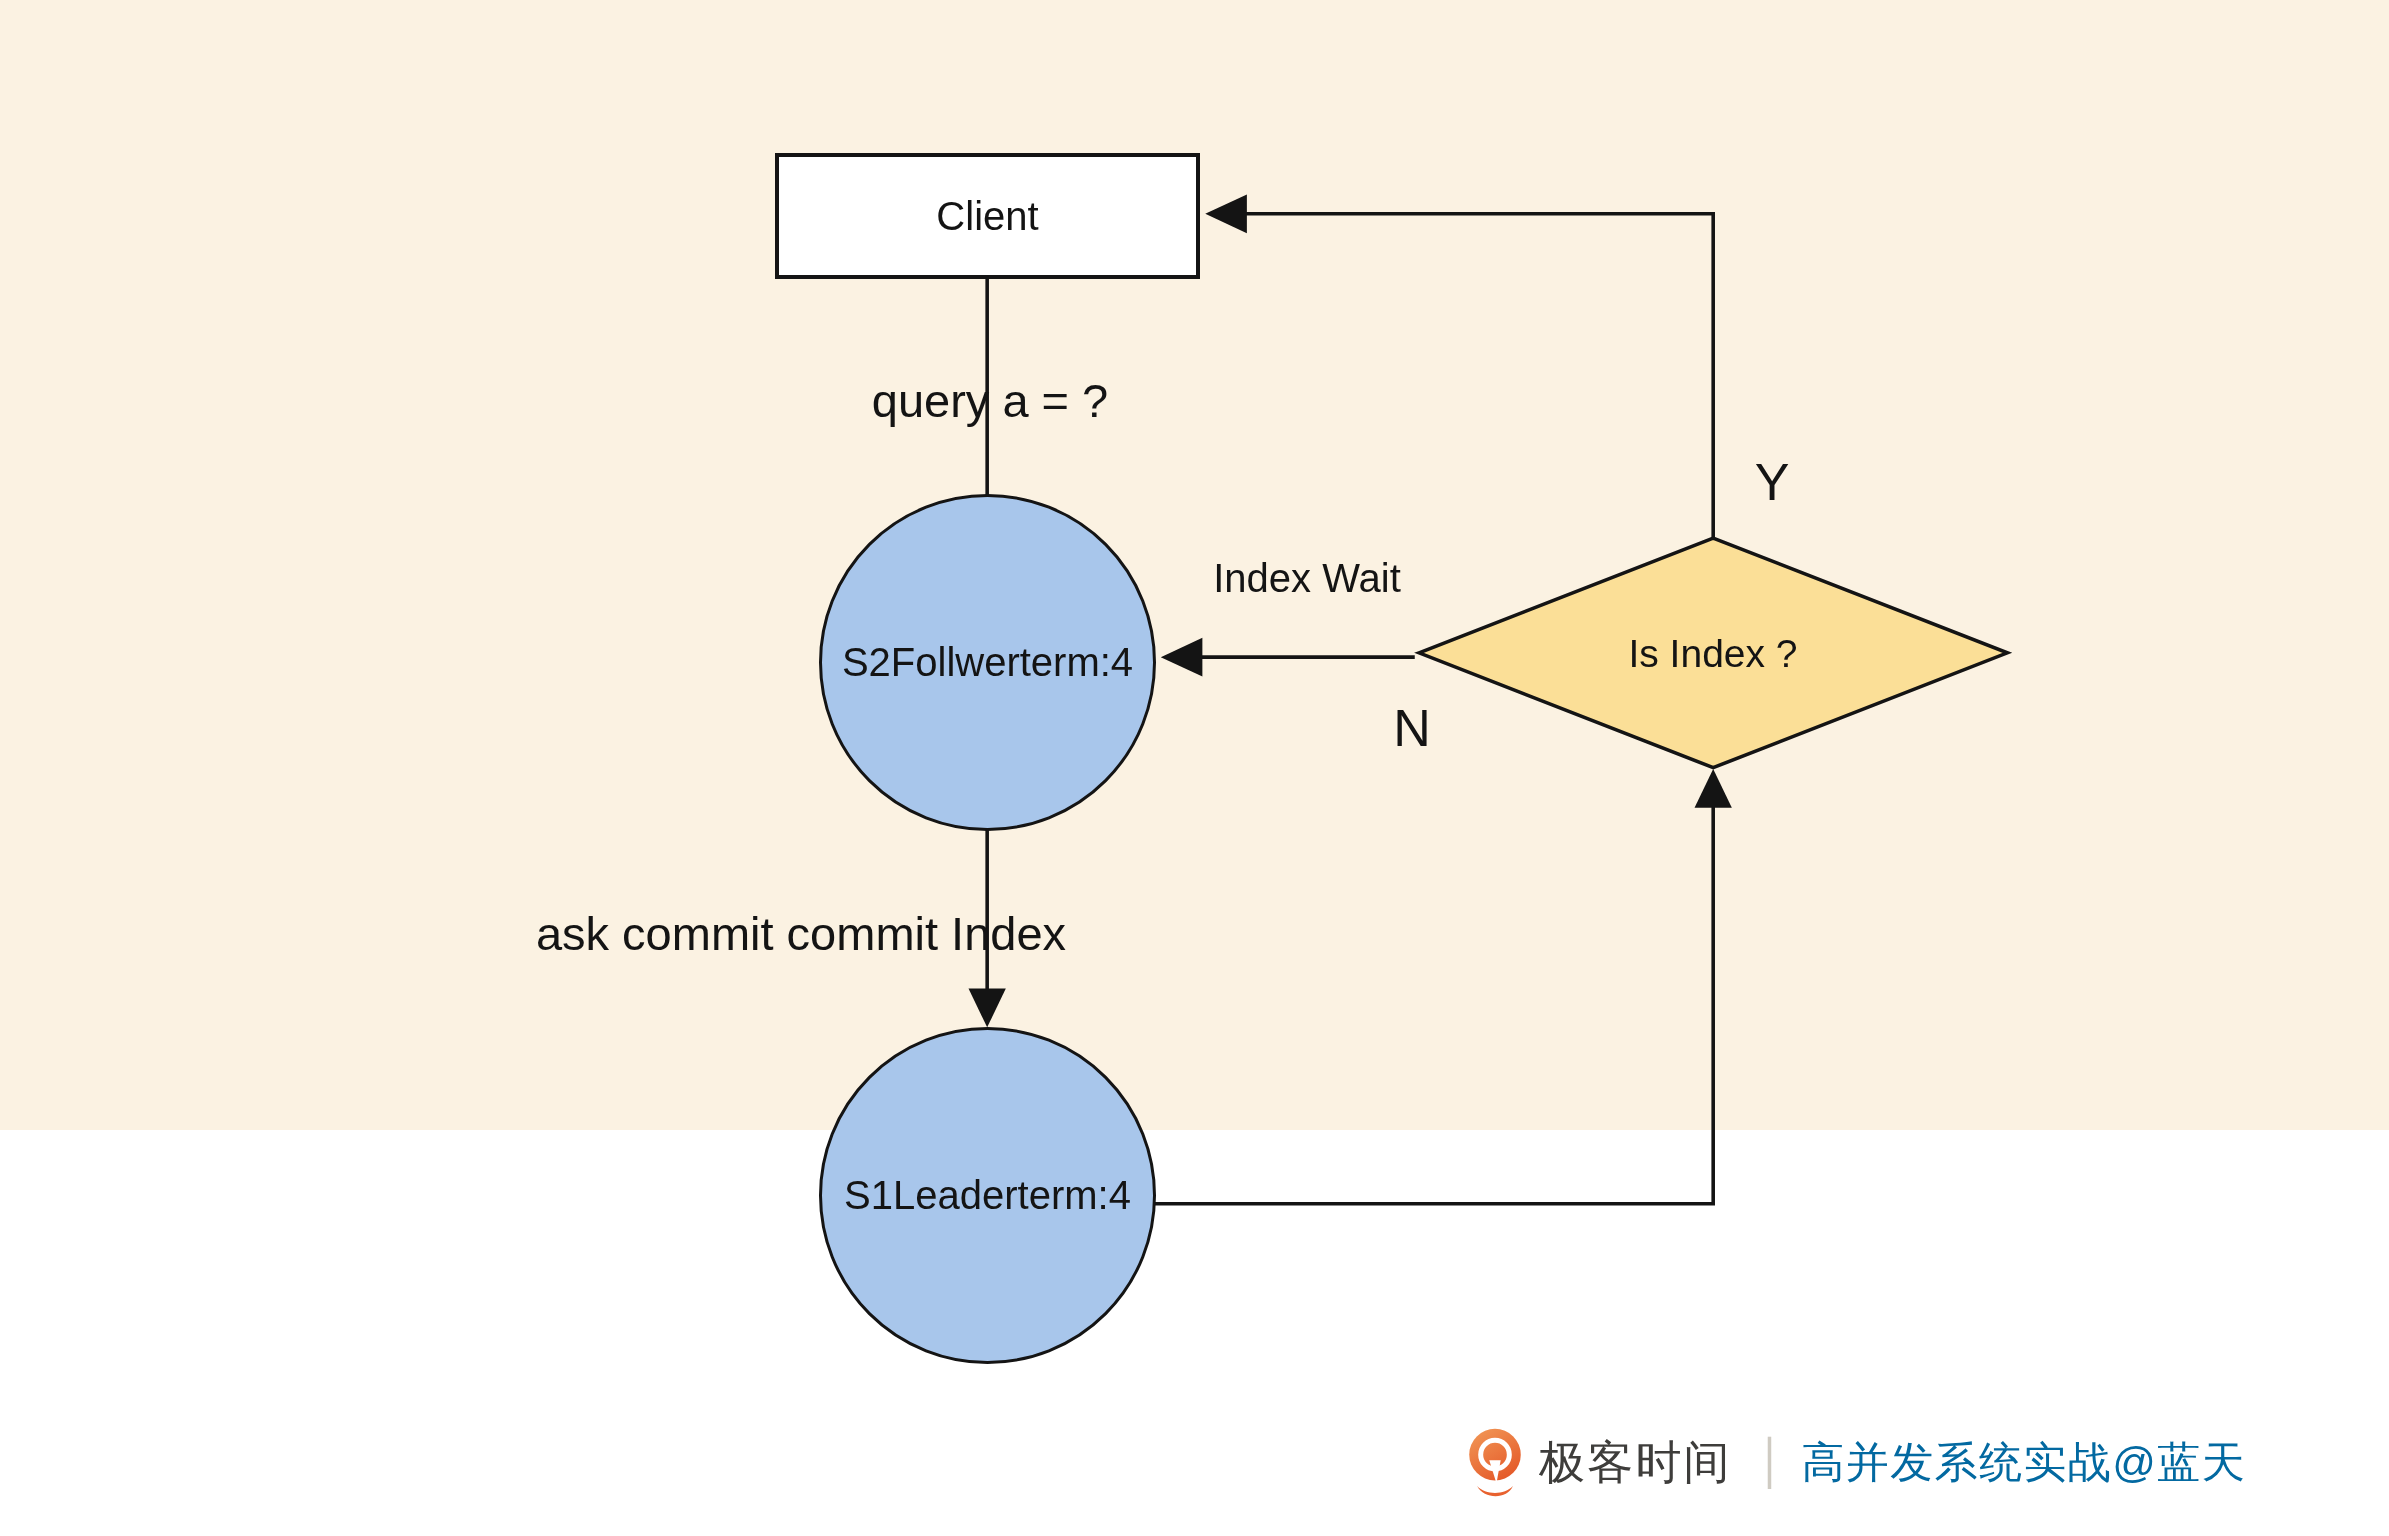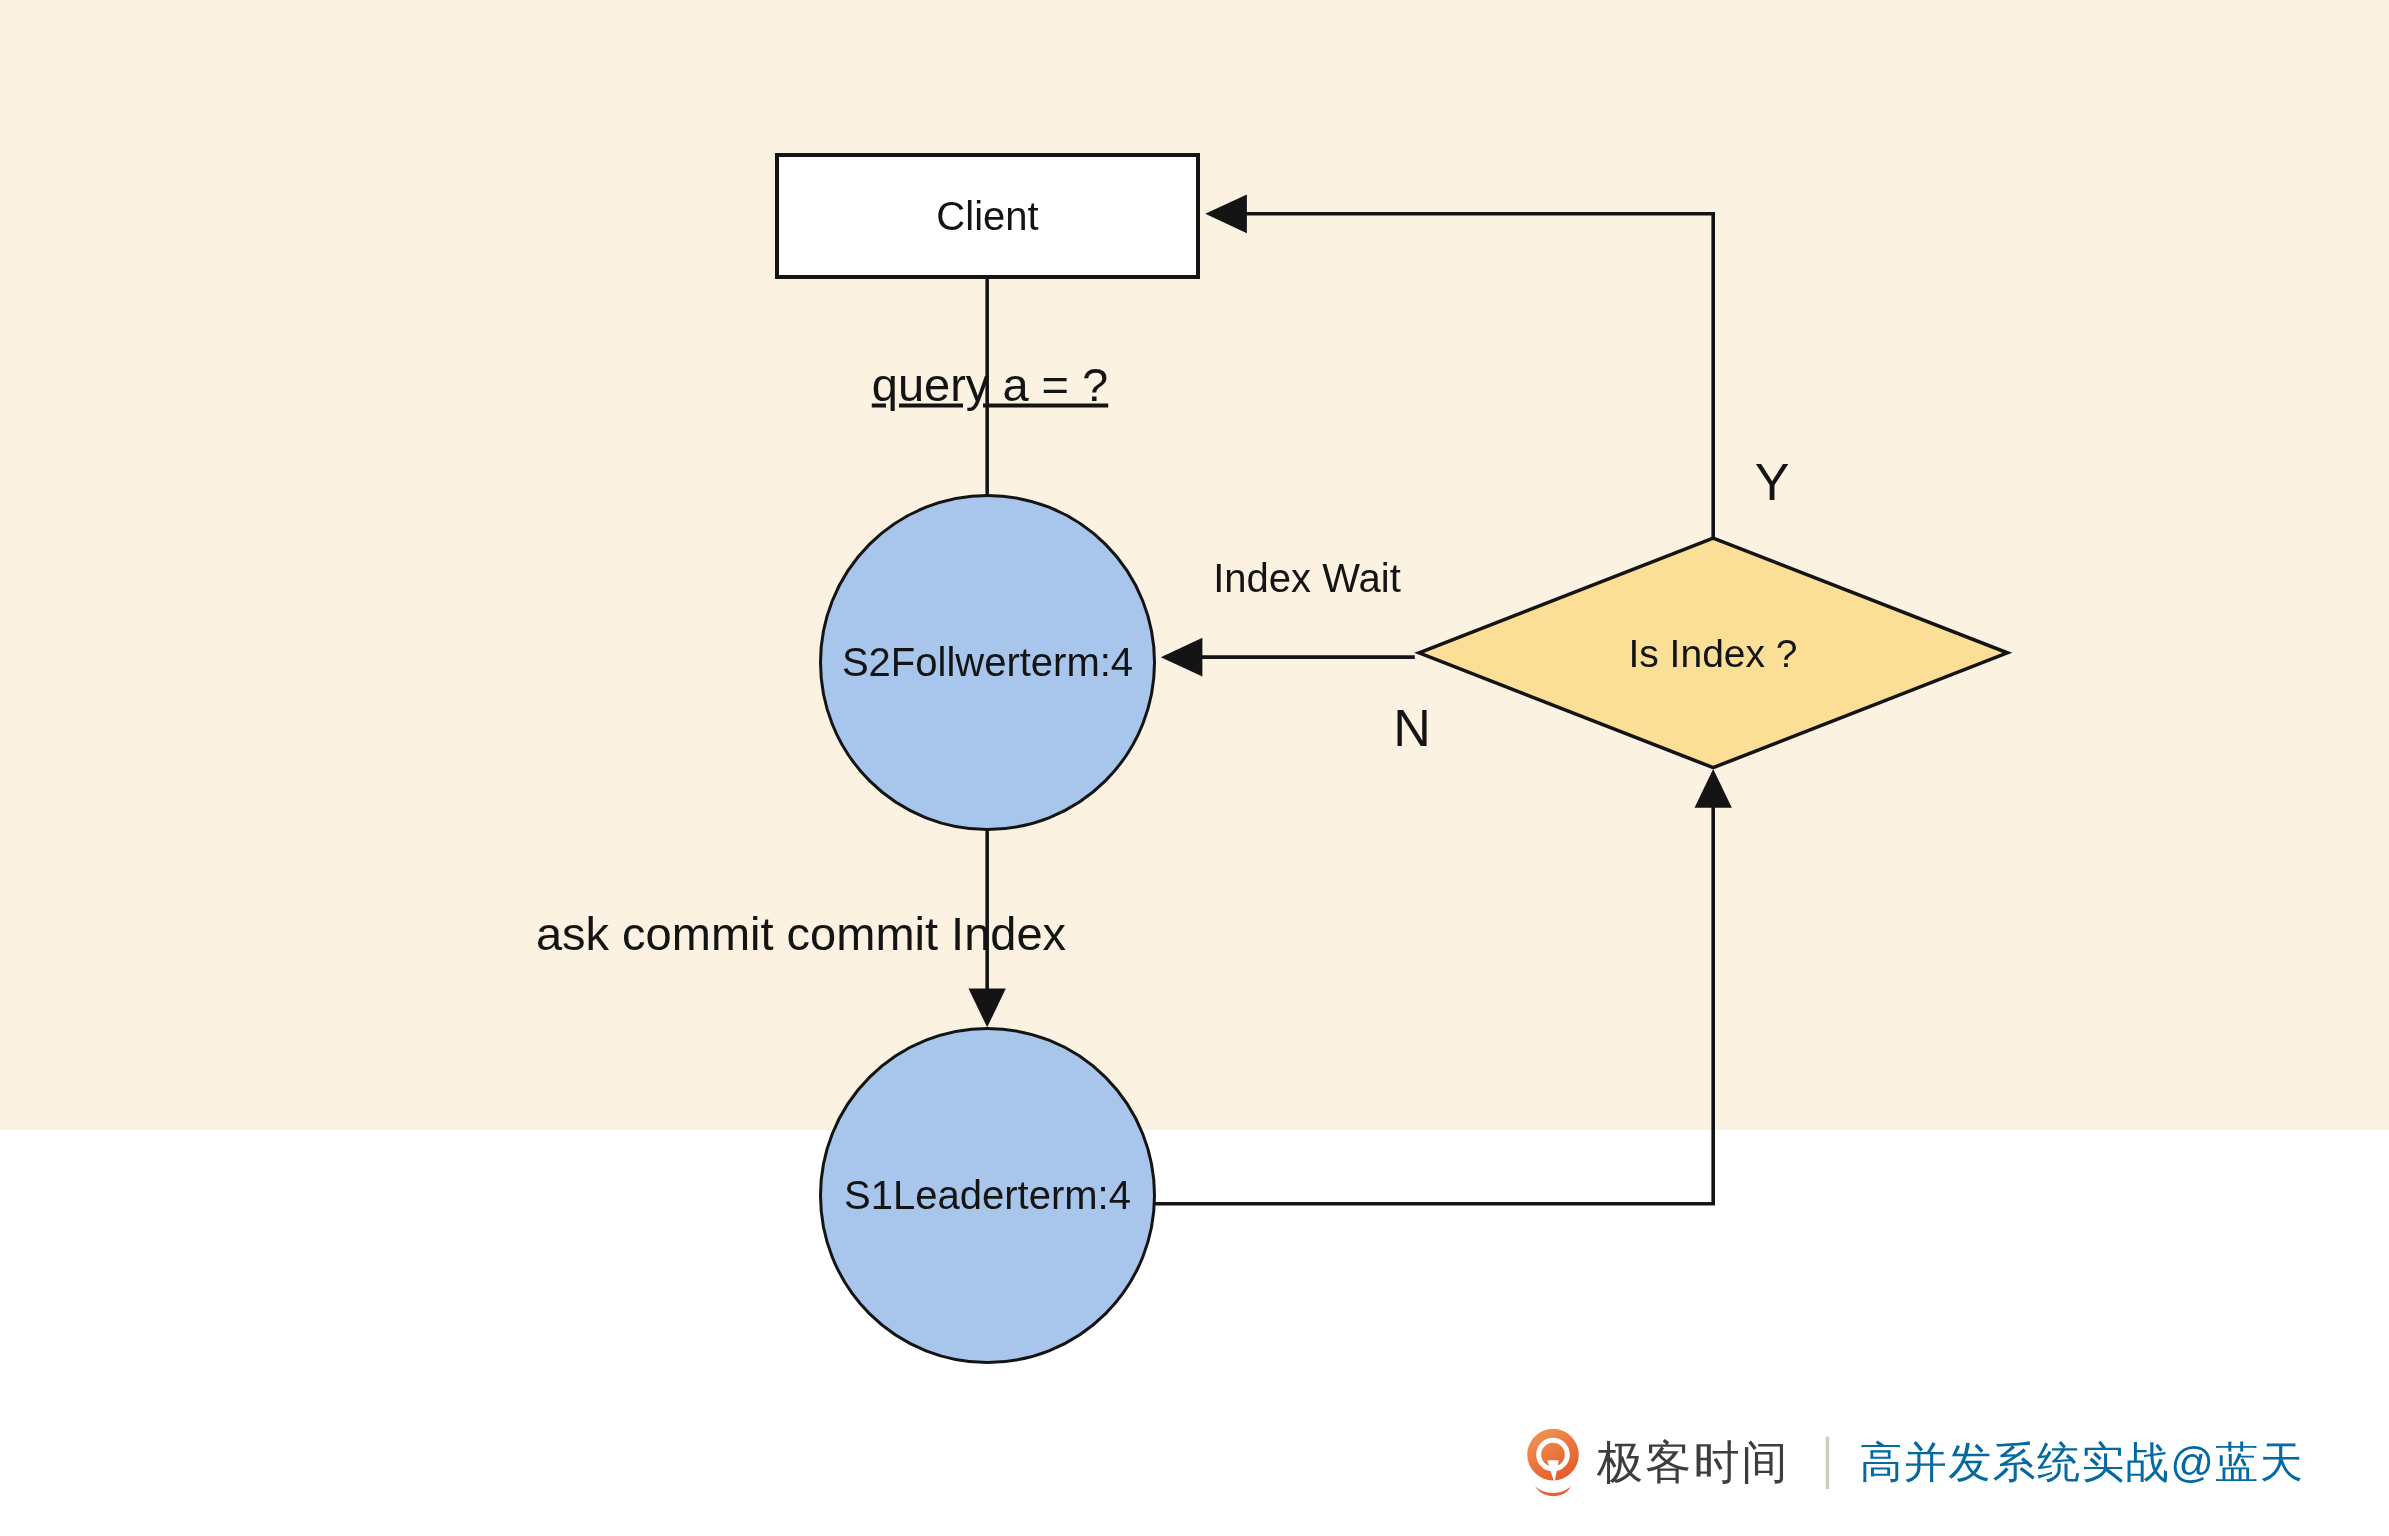--- a/index.html
+++ b/index.html
@@ -58,28 +58,28 @@
     left: 1713px; top: 654px;
     transform: translate(-50%, -50%);
     font-size: 39px;
     white-space: nowrap;
   }
   .edge-label {
     position: absolute;
     transform: translate(-50%, -50%);
     white-space: nowrap;
   }
-  .lbl-query   { left: 990px; top: 384px;  font-size: 47px; text-decoration: underline; }
+  .lbl-query   { left: 990px; top: 400px;  font-size: 47px; }
   .lbl-ask     { left: 801px; top: 933px; font-size: 47px; }
   .lbl-loop    { left: 1307px; top: 578px;  font-size: 40px; }
   .lbl-n       { left: 1412px; top: 728px; font-size: 52px; }
   .lbl-y       { left: 1772px; top: 482px;  font-size: 52px; }
   .watermark {
     position: absolute;
-    left: 1525px; top: 1424px;
+    left: 1467px; top: 1424px;
     height: 77px;
     display: flex;
     align-items: center;
   }
   .watermark .logo { width: 56px; height: 73px; margin-right: 16px; }
   .watermark .brand {
     font-size: 46px;
     font-weight: 500;
     color: #3E3D3B;
     letter-spacing: 2.2px;

